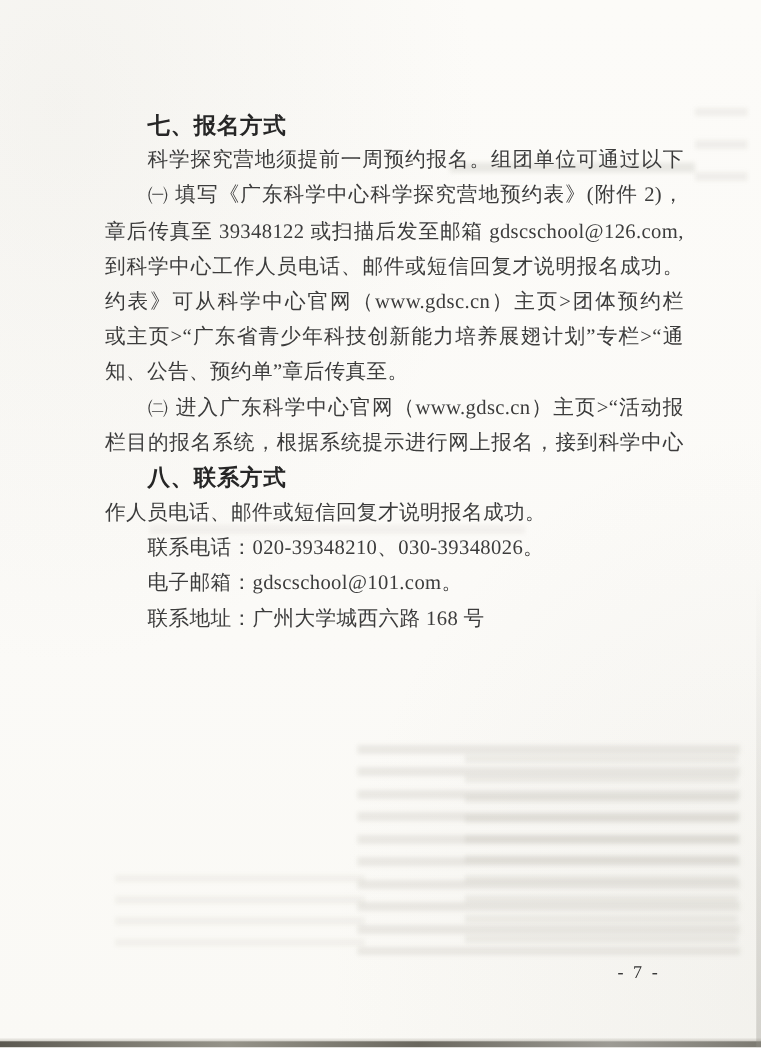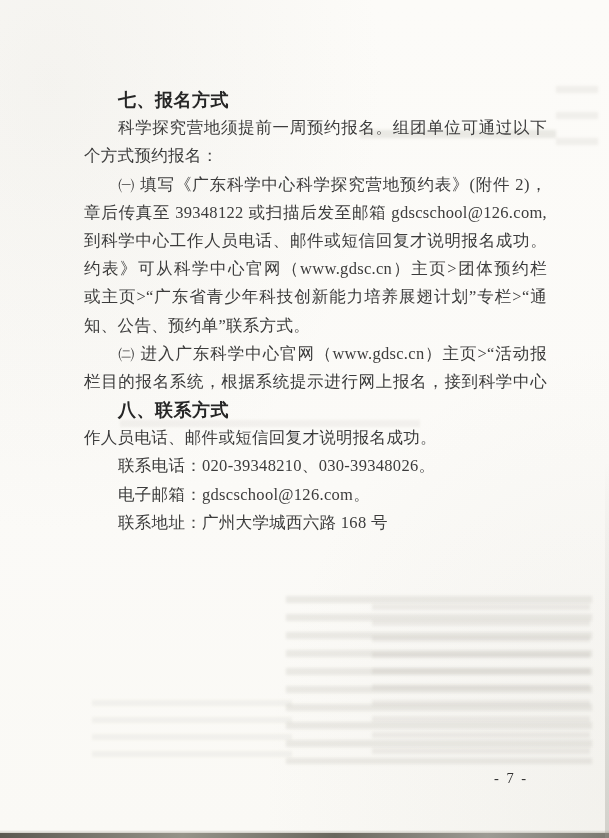--- a/index.html
+++ b/index.html
@@ -102,33 +102,32 @@
   <div class="bleed bleed-a"></div>
   <div class="bleed bleed-b"></div>
   <div class="bleed bleed-c"></div>
   <div class="bleed bleed-d"></div>
   <div class="bleed bleed-e"></div>
   <div class="bleed bleed-f"></div>
 
   <div class="textcol">
     <div class="line heading indent">七、报名方式</div>
     <div class="line indent just">科学探究营地须提前一周预约报名。组团单位可通过以下两</div>
-    <div class="line">个方式预约报名：</div>
     <div class="line indent just">㈠ 填写《广东科学中心科学探究营地预约表》(附件 2)，盖</div>
     <div class="line just">章后传真至 39348122 或扫描后发至邮箱 gdscschool@126.com,接</div>
     <div class="line just">到科学中心工作人员电话、邮件或短信回复才说明报名成功。《预</div>
     <div class="line just">约表》可从科学中心官网（www.gdsc.cn）主页&gt;团体预约栏目，</div>
     <div class="line just">或主页&gt;“广东省青少年科技创新能力培养展翅计划”专栏&gt;“通</div>
-    <div class="line">知、公告、预约单”联系方式。</div>
+    <div class="line">知、公告、预约单”章后传真至。</div>
     <div class="line indent just">㈡ 进入广东科学中心官网（www.gdsc.cn）主页&gt;“活动报名”</div>
     <div class="line just">栏目的报名系统，根据系统提示进行网上报名，接到科学中心工</div>
     <div class="line heading indent">八、联系方式</div>
     <div class="line">作人员电话、邮件或短信回复才说明报名成功。</div>
     <div class="line indent">联系电话：020-39348210、030-39348026。</div>
-    <div class="line indent">电子邮箱：gdscschool@126.com。</div>
+    <div class="line indent">电子邮箱：gdscschool@101.com。</div>
     <div class="line indent">联系地址：广州大学城西六路 168 号</div>
   </div>
 
   <div class="pagenum">- 7 -</div>
 
   <div class="edge-bottom-soft"></div>
   <div class="edge-bottom"></div>
   <div class="edge-right"></div>
 </div>
 

